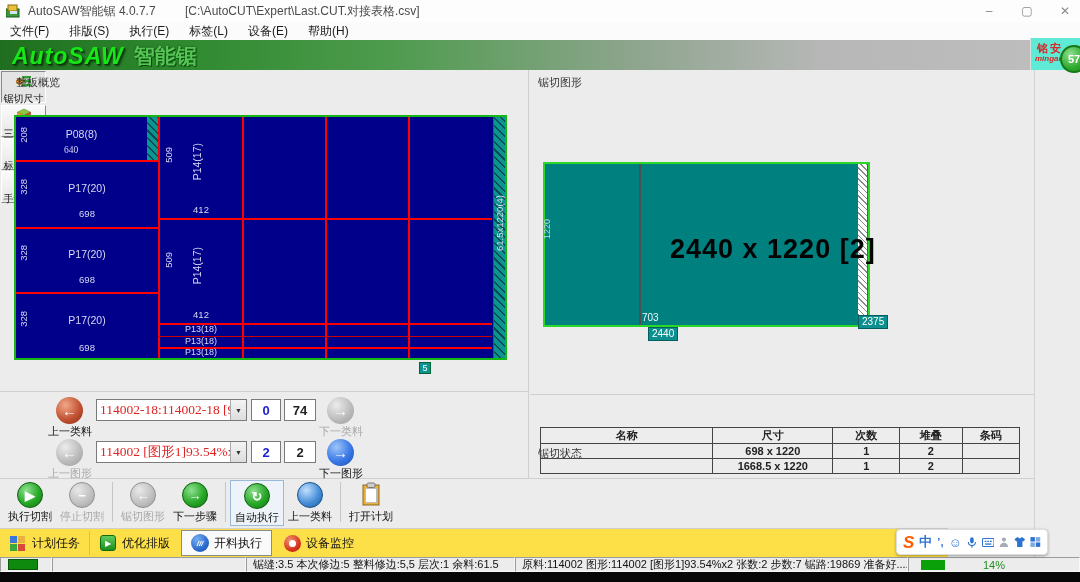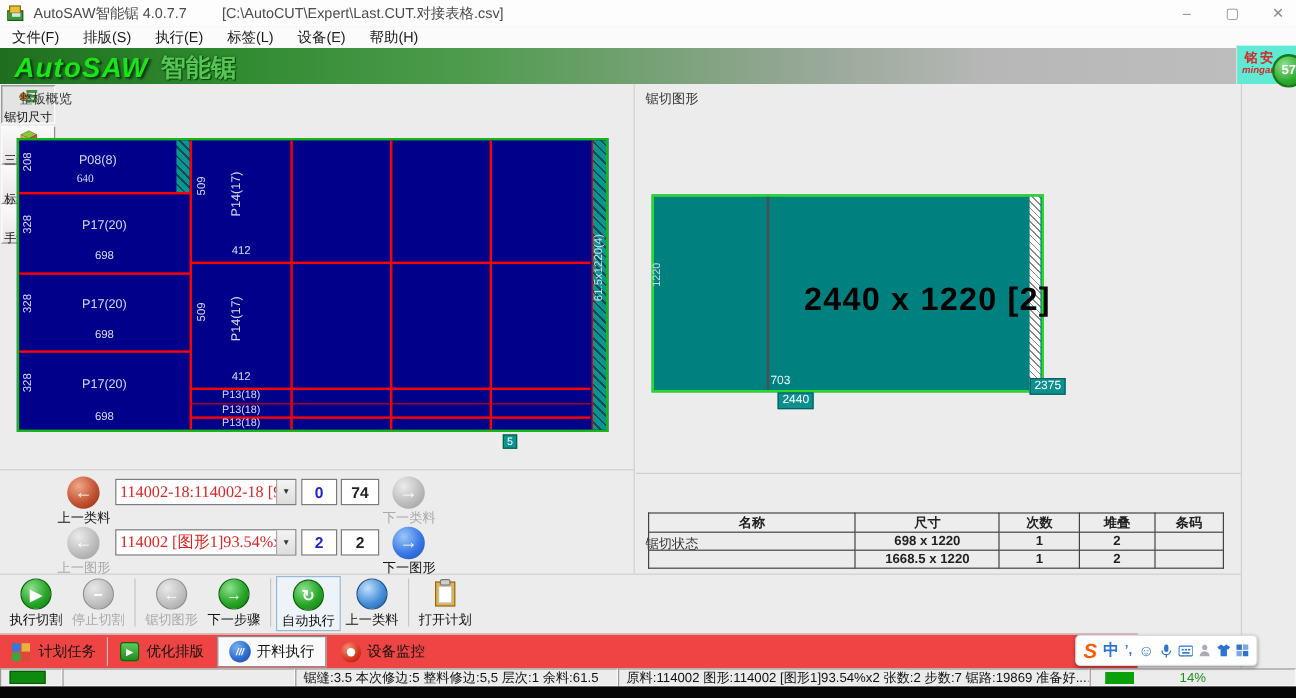--- a/index.html
+++ b/index.html
@@ -102,21 +102,21 @@
     justify-content:center;color:#fff;font-size:13px;font-weight:bold;}
   .cir-green{background:radial-gradient(circle at 35% 30%,#8fe08f,#28a828 55%,#107810);border:1px solid #0a600a;}
   .cir-gray{background:radial-gradient(circle at 35% 30%,#e8e8e8,#c2c2c2 55%,#9f9f9f);border:1px solid #909090;}
   .cir-blue{background:radial-gradient(circle at 35% 30%,#c2e0ff,#4a90d9 55%,#1a5fa0);border:1px solid #1a4f8a;}
   .tbtn .cap{display:block;font-size:11px;margin-top:1px;color:#111;}
   .tbtn .cap.dis{color:#a8a8a8;}
   .tbtn.selected{background:#edf3f9;border:1px solid #9ab8d8;width:54px;}
   .tsep{width:1px;height:40px;background:#c6c6c6;margin:2px 4px 0;}
 
   
-  .tabbar{left:0;top:528px;width:948px;height:29px;background:#ef4444;border-top:1px solid #cfcfcf;
+  .tabbar{left:0;top:528px;width:948px;height:29px;background:#fde047;border-top:1px solid #cfcfcf;
     display:flex;align-items:center;}
   .tab{display:flex;align-items:center;gap:5px;padding:0 9px;font-size:12px;color:#111;height:28px;}
   .tab.selected{border:1px solid #8a8a8a;background:#fafafa;height:26px;margin:0 2px;}
   .tab-sep{width:1px;height:24px;background:#bbb;}
   .ticon{width:18px;height:18px;display:flex;align-items:center;justify-content:center;}
   .grid4{width:16px;height:15px;display:grid;grid-template-columns:7px 7px;grid-template-rows:7px 7px;gap:1px;}
   .grid4 i{display:block;}
   .sq-play{width:16px;height:16px;background:linear-gradient(#5ecb5e,#1d8f1d);border-radius:3px;color:#fff;
     font-size:8px;display:flex;align-items:center;justify-content:center;border:1px solid #0e6a0e;}
   .cir-exec{width:18px;height:18px;border-radius:50%;background:radial-gradient(circle at 35% 30%,#7ab0f0,#2a6ad0 60%,#154a9a);

